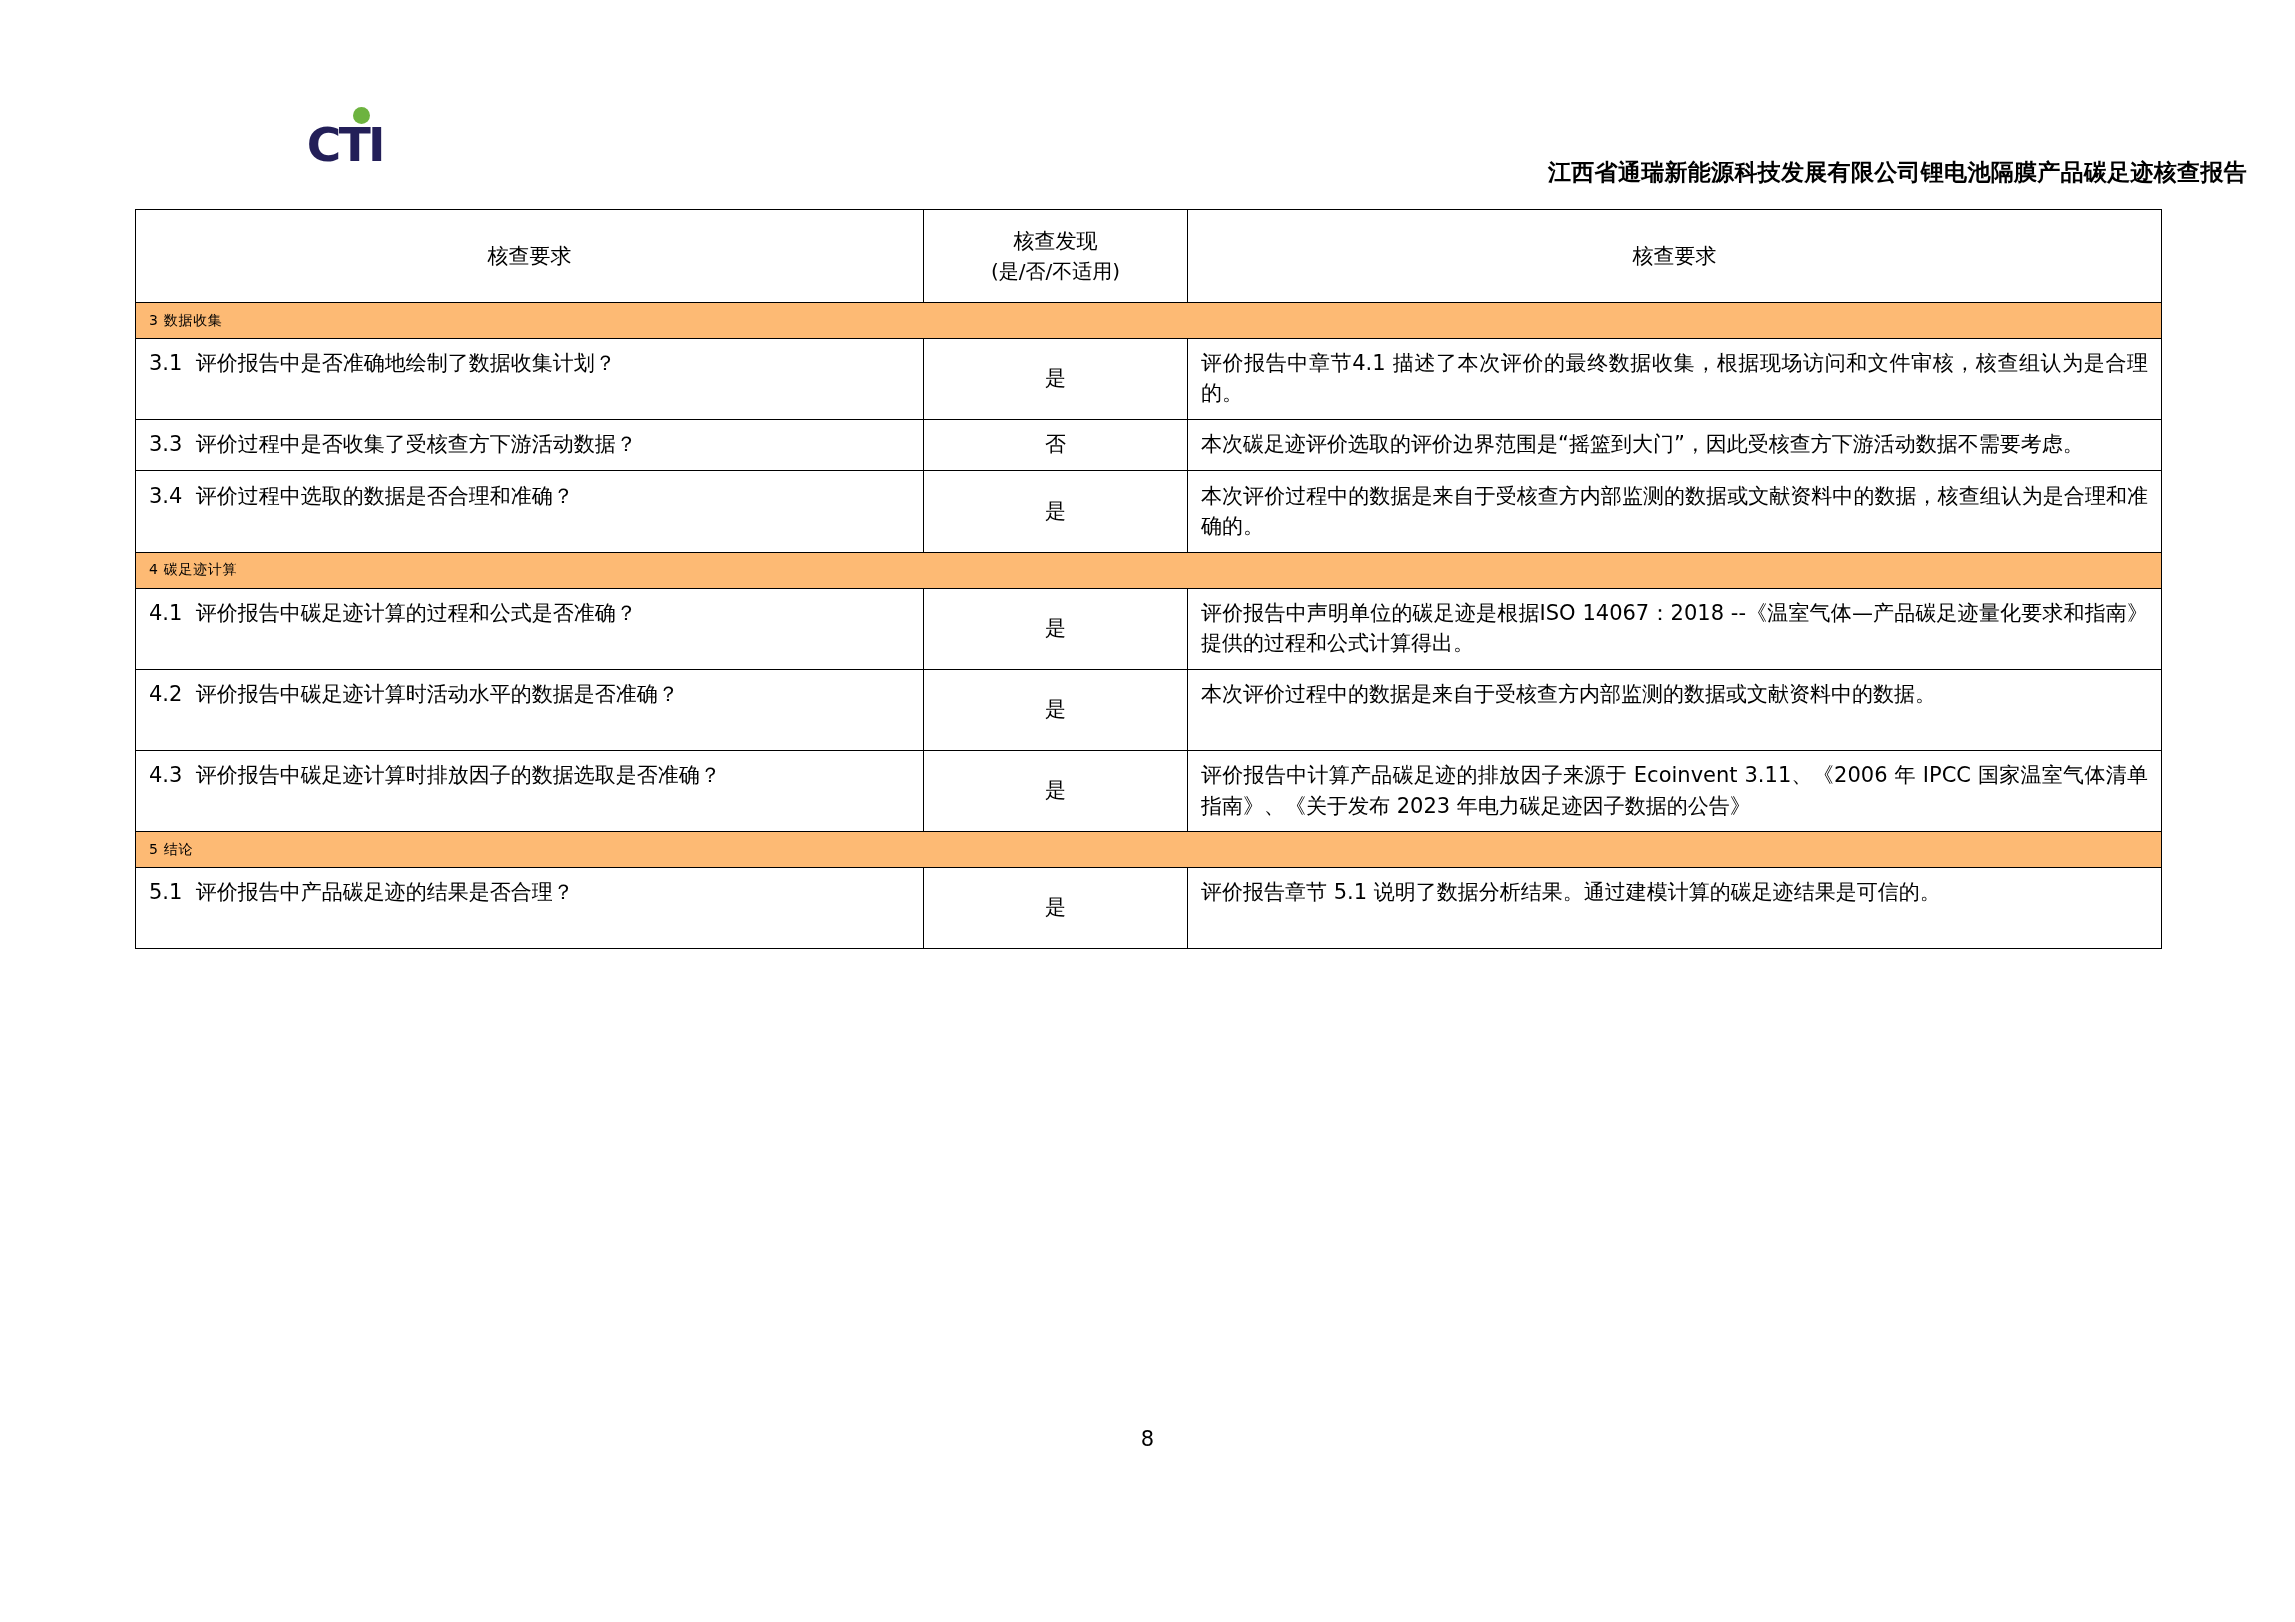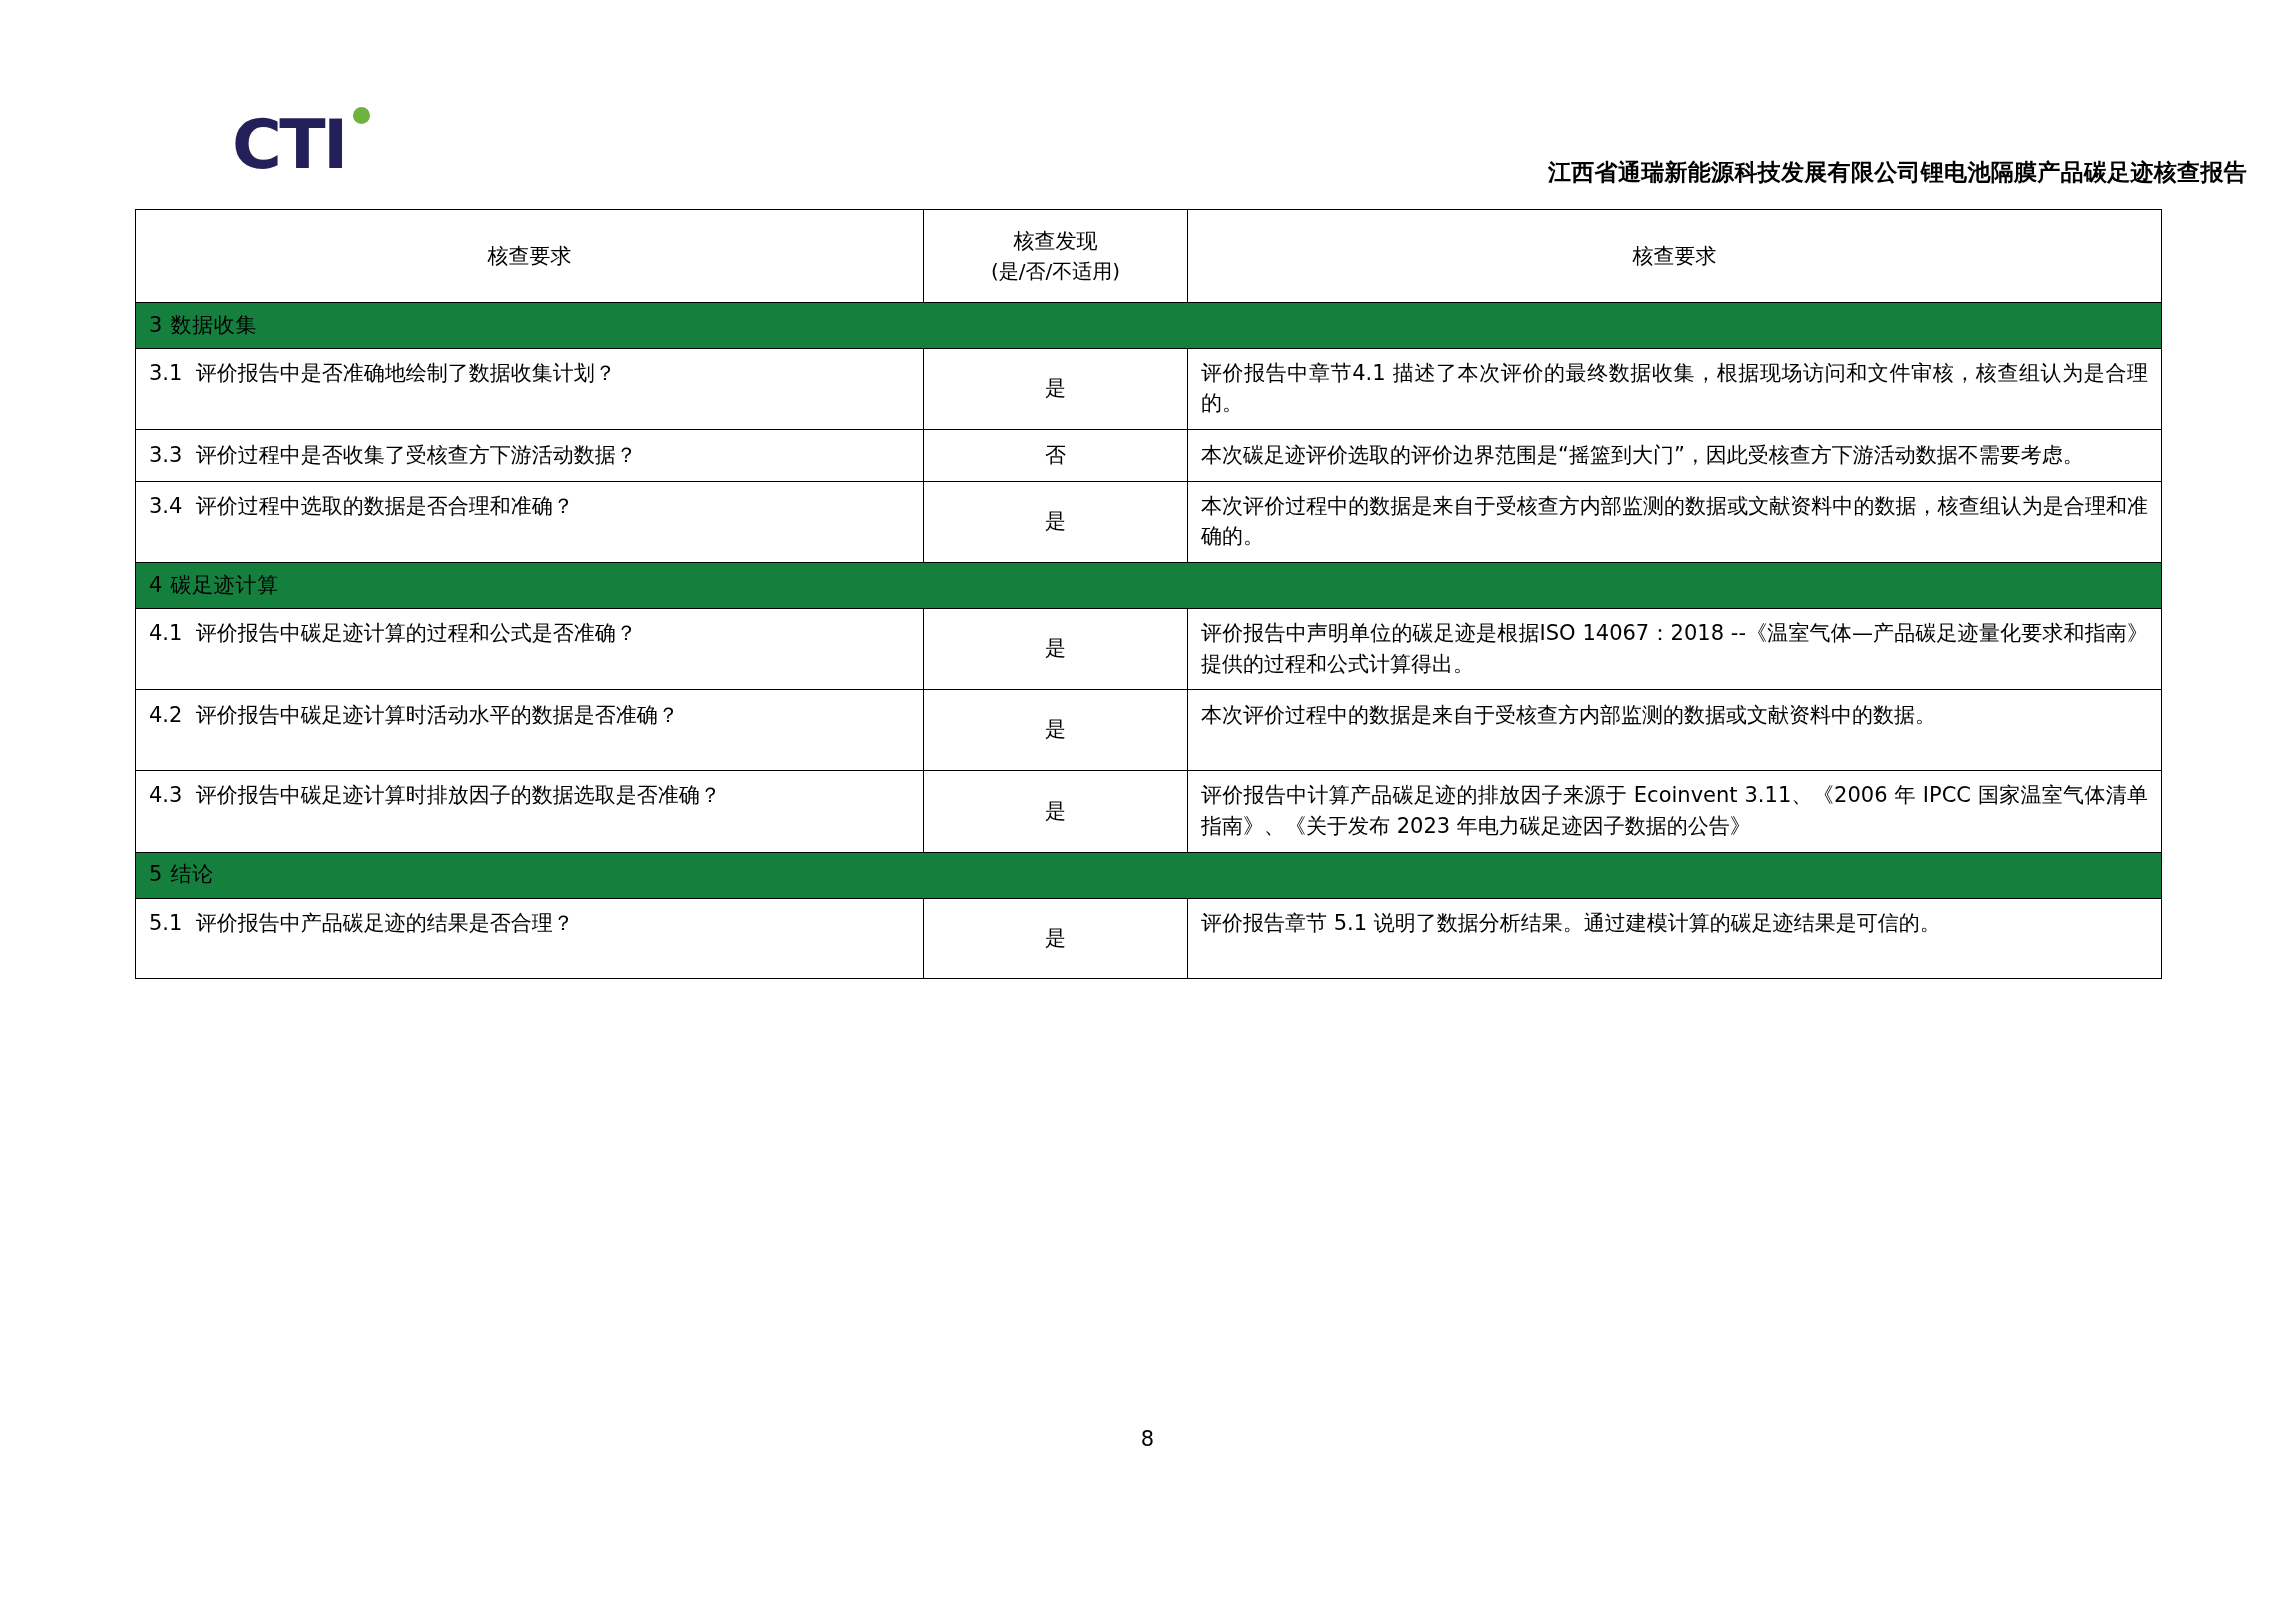--- a/index.html
+++ b/index.html
@@ -32,24 +32,25 @@
   .logo {
     position: absolute;
     left: 232px;
     top: 111px;
     width: 151px;
     height: 72px;
   }
   .logo-text {
     font-family: "DejaVu Sans", sans-serif;
     font-weight: bold;
-    font-size: 68px;
+    font-size: 47px;
     letter-spacing: -2.6px;
     color: #231f58;
     line-height: 68px;
+    text-align: right;
   }
   .logo-dot {
     position: absolute;
     left: 121px;
     top: -3.9px;
     width: 17px;
     height: 17px;
     border-radius: 50%;
     background: #6db33f;
   }
@@ -100,22 +101,22 @@
   }
   thead th .sub {
     display: block;
     font-size: 20px;
   }
   td.center {
     text-align: center;
     vertical-align: middle;
   }
   tr.section td {
-    background: #15803d;
-    font-size: 21px;
+    background: #fdba74;
+    font-size: 14px;
     padding: 6.5px 13px 7.9px 13px;
     letter-spacing: 0.7px;
   }
   .req {
     white-space: pre-wrap;
   }
   .concl {
     text-align: justify;
   }
 

